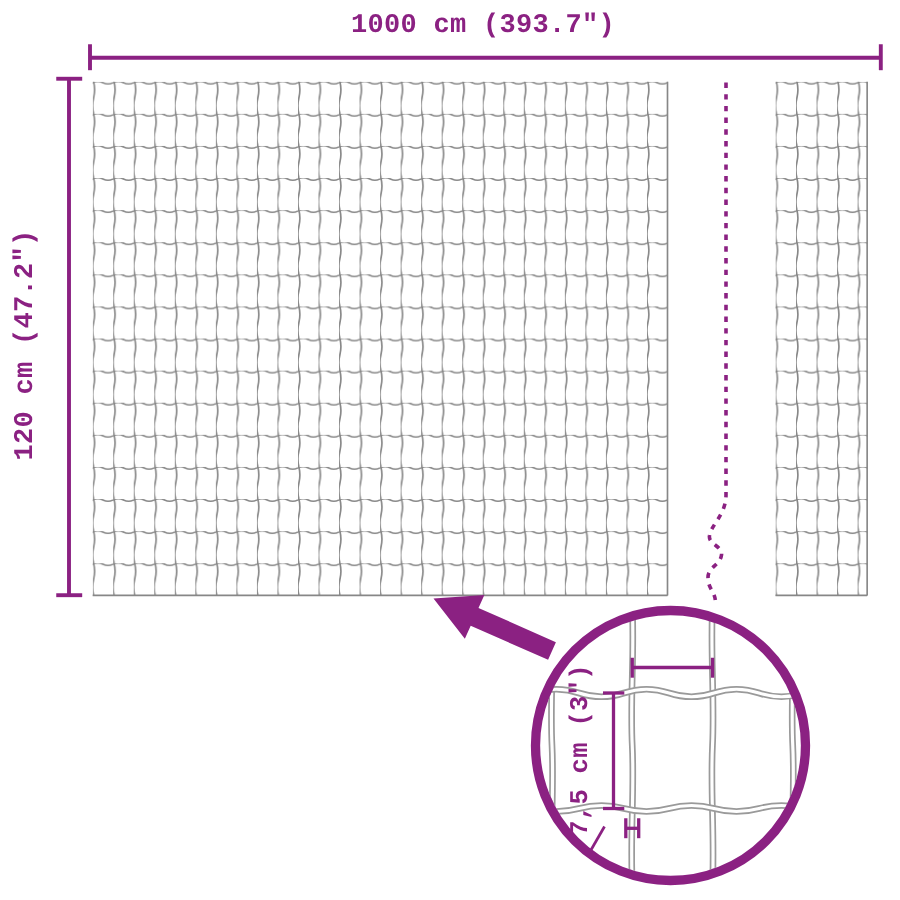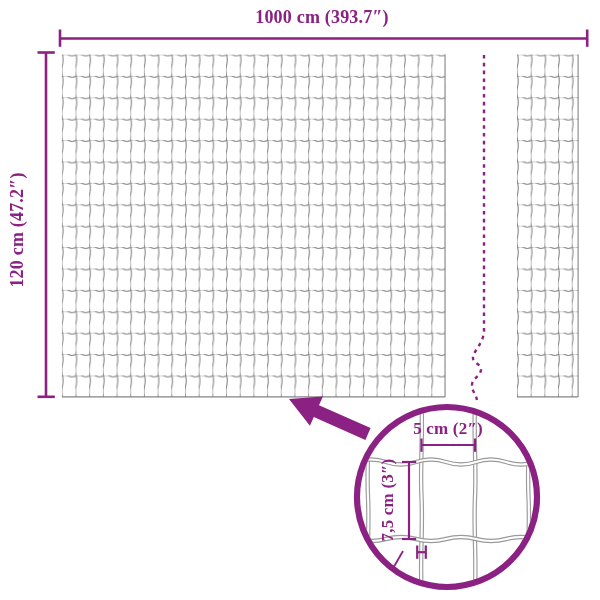--- a/index.html
+++ b/index.html
@@ -1,21 +1,21 @@
 <!DOCTYPE html>
 <html style="--accent: #8B2182; --wire: #878787;"><head>
 <meta charset="utf-8">
 <style>
   html,body{margin:0;padding:0;background:#ffffff;}
   .stage{
     position:relative;
     width:600px;height:600px;
     background:#ffffff;
     overflow:hidden;
-    font-family:Liberation Serif, serif;
+    font-family:Liberation Mono, monospace;
   }
   .stage svg{position:absolute;left:0;top:0;}
   .dim-label{
     position:absolute;
     color:var(--accent);
     font-weight:700;
     font-size:18px;
     white-space:nowrap;
     transform:translate(-50%,-50%);
     letter-spacing:0.2px;
@@ -119,18 +119,17 @@
       </g>
 
       <circle class="magnifier-ring" cx="447" cy="497" r="90"></circle>
     </g>
   </svg>
 
   <div class="dim-label" style="left:322px;top:17px;">1000 cm (393.7″)</div>
 
   <div class="dim-label rot" style="left:17px;top:230px;">120 cm (47.2″)</div>
 
-  <div class="dim-label small" style="left:448px;top:429px;">5 cm (2″)</div>
 
   <div class="dim-label small rot" style="left:388px;top:500px;">7,5 cm (3″)</div>
 
 
 </div>
 
 </body></html>

